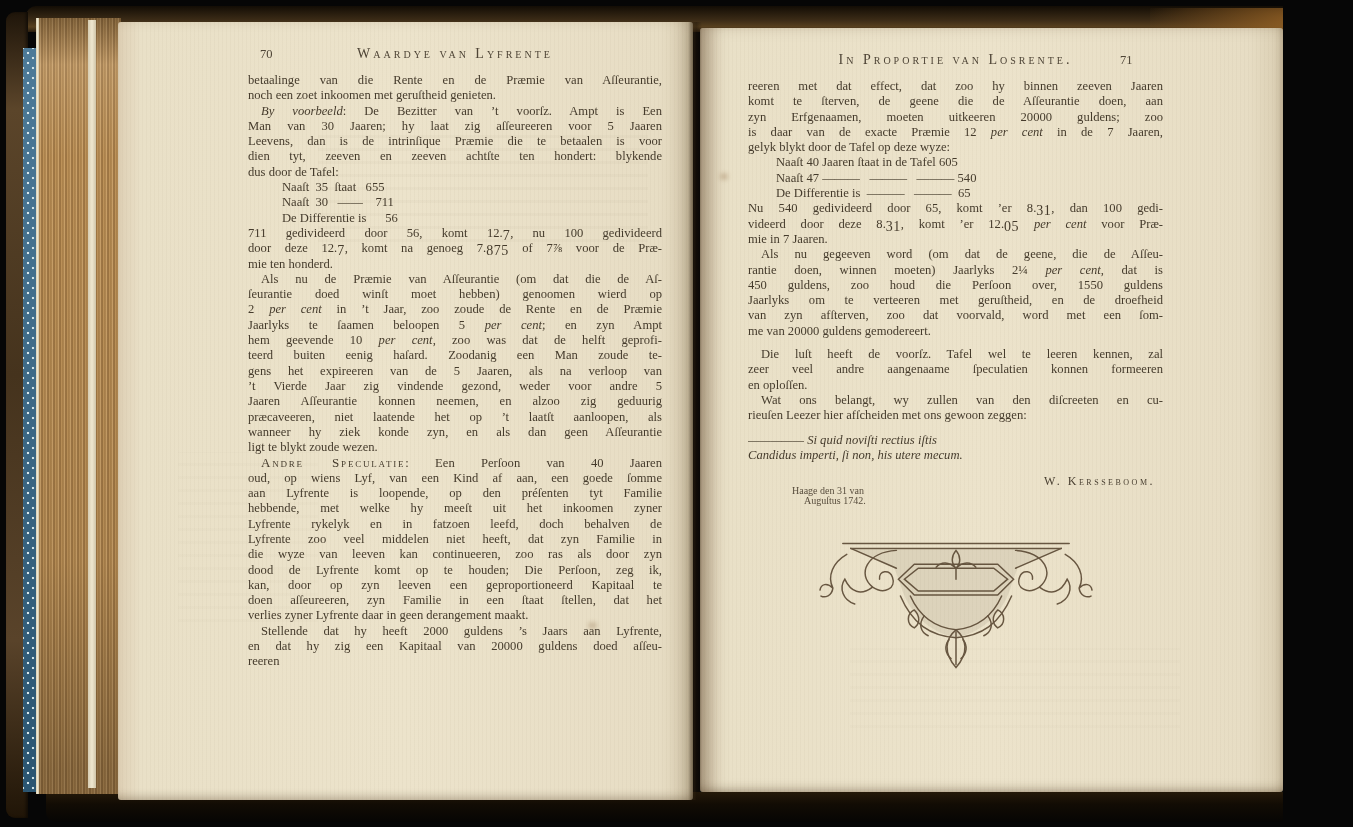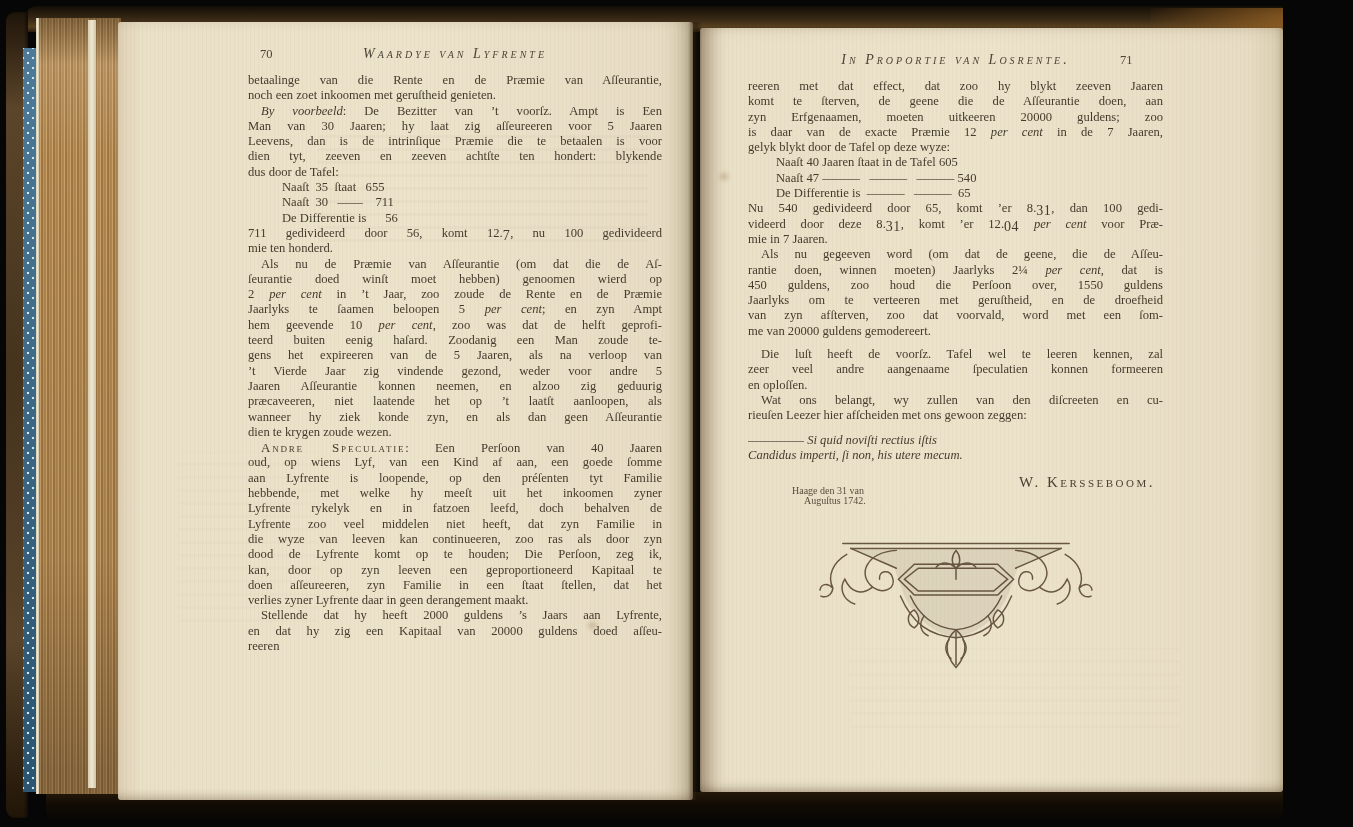--- a/index.html
+++ b/index.html
@@ -48,39 +48,39 @@
   .page-right{left:700px;top:28px;width:583px;height:764px;
     box-shadow:inset 16px 0 20px -10px rgba(70,50,25,.5),inset 0 -8px 10px -6px rgba(70,50,25,.3),inset -6px 0 8px -5px rgba(90,65,35,.35);}
   .gutter{position:absolute;left:688px;top:22px;width:14px;height:778px;
     background:linear-gradient(90deg,rgba(40,28,12,.0),rgba(45,32,14,.55) 45%,rgba(30,20,8,.45) 60%,rgba(40,28,12,.0));}
   .stain{position:absolute;border-radius:50%;filter:blur(2px);}
   
   .textblock{position:absolute;font-size:12.6px;}
   .tb-left{left:130px;top:24px;width:414px;}
   .tb-right{left:48px;top:24px;width:415px;}
   .pagehead{position:relative;height:27px;}
-  .running-title{display:block;text-align:center;font-style:italic;font-variant:small-caps;
+  .running-title{display:block;text-align:center;font-variant:small-caps;
     letter-spacing:3px;font-size:14px;color:#4e4436;}
   .pageno{position:absolute;top:1px;font-size:12.5px;color:#4e4436;}
   .line{height:15.3px;line-height:15.3px;overflow:hidden;}
   .j{text-align:justify;text-align-last:justify;}
   .in{text-indent:13px;}
   .tb{white-space:pre;padding-left:34px;}
   .tb-right .tb{padding-left:28px;}
   .rt{text-align:left;padding-right:2px;}
   em{font-style:italic;}
   .sc{font-variant:small-caps;letter-spacing:1.8px;font-size:13px;}
   .sb{font-size:14px;vertical-align:-2.5px;letter-spacing:.5px;}
   .verse{margin-top:9px;}
   .verse .line{font-style:italic;text-align:left;height:15.6px;line-height:15.6px;}
   .sigrow{position:relative;height:66px;}
   .dateline{position:absolute;left:44px;top:22px;font-size:10px;line-height:10.5px;color:#584d3d;}
   .dateline div:last-child{padding-left:12px;}
   .signature{position:absolute;right:8px;top:10px;font-variant:small-caps;
-    letter-spacing:2.5px;font-size:15px;color:#4a4032;}
+    letter-spacing:2.5px;font-size:12px;color:#4a4032;}
   .ornament{display:block;margin:2px auto 0 auto;}
   .ghost{position:absolute;opacity:.5;pointer-events:none;
     background:repeating-linear-gradient(0deg,transparent 0 10px,rgba(125,112,85,.08) 10px 13px);}
 </style>
 </head>
 <body>
 
 <div class="stage">
 
   <div class="cover-top"></div>
@@ -119,33 +119,34 @@
           <div class="line n">noch een zoet inkoomen met geruſtheid genieten.</div>
           <div class="line j in"><em>By voorbeeld</em>: De Bezitter van ’t voorſz. Ampt is Een</div>
           <div class="line j">Man van 30 Jaaren; hy laat zig aſſeureeren voor 5 Jaaren</div>
           <div class="line j">Leevens, dan is de intrinſique Præmie die te betaalen is voor</div>
           <div class="line j">dien tyt, zeeven en zeeven achtſte ten hondert: blykende</div>
           <div class="line n">dus door de Tafel:</div>
           <div class="line tb">Naaſt  35  ſtaat   655</div>
           <div class="line tb">Naaſt  30   ——    711</div>
           <div class="line tb">De Differentie is      56</div>
           <div class="line j">711 gedivideerd door 56, komt 12.<span class="sb">7</span>, nu 100 gedivideerd</div>
+          <div class="line j">door deze 12.<span class="sb">7</span>, komt na genoeg 7.<span class="sb">875</span> of 7⅞ voor de Præ-</div>
           <div class="line n">mie ten honderd.</div>
           <div class="line j in">Als nu de Præmie van Aſſeurantie (om dat die de Aſ-</div>
           <div class="line j">ſeurantie doed winſt moet hebben) genoomen wierd op</div>
           <div class="line j">2 <em>per cent</em> in ’t Jaar, zoo zoude de Rente en de Præmie</div>
           <div class="line j">Jaarlyks te ſaamen beloopen 5 <em>per cent</em>; en zyn Ampt</div>
           <div class="line j">hem geevende 10 <em>per cent</em>, zoo was dat de helft geprofi-</div>
           <div class="line j">teerd buiten eenig haſard. Zoodanig een Man zoude te-</div>
           <div class="line j">gens het expireeren van de 5 Jaaren, als na verloop van</div>
           <div class="line j">’t Vierde Jaar zig vindende gezond, weder voor andre 5</div>
           <div class="line j">Jaaren Aſſeurantie konnen neemen, en alzoo zig geduurig</div>
           <div class="line j">præcaveeren, niet laatende het op ’t laatſt aanloopen, als</div>
           <div class="line j">wanneer hy ziek konde zyn, en als dan geen Aſſeurantie</div>
-          <div class="line n">dien te krygen zoude wezen.</div>
+          <div class="line n">ligt te blykt zoude wezen.</div>
           <div class="line j in"><span class="sc">Andre Speculatie</span>: Een Perſoon van 40 Jaaren</div>
           <div class="line j">oud, op wiens Lyf, van een Kind af aan, een goede ſomme</div>
           <div class="line j">aan Lyfrente is loopende, op den préſenten tyt Familie</div>
           <div class="line j">hebbende, met welke hy meeſt uit het inkoomen zyner</div>
           <div class="line j">Lyfrente rykelyk en in fatzoen leefd, doch behalven de</div>
           <div class="line j">Lyfrente zoo veel middelen niet heeft, dat zyn Familie in</div>
           <div class="line j">die wyze van leeven kan continueeren, zoo ras als door zyn</div>
           <div class="line j">dood de Lyfrente komt op te houden; Die Perſoon, zeg ik,</div>
           <div class="line j">kan, door op zyn leeven een geproportioneerd Kapitaal te</div>
           <div class="line j">doen aſſeureeren, zyn Familie in een ſtaat ſtellen, dat het</div>
@@ -159,30 +160,30 @@
 
   <div class="page page-right">
     <div class="stain" style="left:20px;top:145px;width:8px;height:7px;background:rgba(140,100,60,.3);"></div>
     <div class="ghost" style="left:150px;top:620px;width:330px;height:90px;opacity:.3;"></div>
     <div class="textblock tb-right">
       <div class="pagehead">
         <span class="running-title">In Proportie van Losrente.</span>
         <span class="pageno" style="left:372px;">71</span>
       </div>
       <div id="lines-right">
-          <div class="line j">reeren met dat effect, dat zoo hy blykt zeeven Jaaren</div>
+          <div class="line j">reeren met dat effect, dat zoo hy binnen zeeven Jaaren</div>
           <div class="line j">komt te ſterven, de geene die de Aſſeurantie doen, aan</div>
           <div class="line j">zyn Erfgenaamen, moeten uitkeeren 20000 guldens; zoo</div>
           <div class="line j">is daar van de exacte Præmie 12 <em>per cent</em> in de 7 Jaaren,</div>
           <div class="line n">gelyk blykt door de Tafel op deze wyze:</div>
           <div class="line tb">Naaſt 40 Jaaren ſtaat in de Tafel 605</div>
           <div class="line tb">Naaſt 47 ———   ———   ——— 540</div>
           <div class="line tb">De Differentie is  ———   ———  65</div>
           <div class="line j">Nu 540 gedivideerd door 65, komt ’er 8.<span class="sb">31</span>, dan 100 gedi-</div>
-          <div class="line j">videerd door deze 8.<span class="sb">31</span>, komt ’er 12.<span class="sb">04</span> <em>per cent</em> voor Præ-</div>
+          <div class="line j">videerd door deze 8.<span class="sb">31</span>, komt ’er 12.<span class="sb">05</span> <em>per cent</em> voor Præ-</div>
           <div class="line n">mie in 7 Jaaren.</div>
           <div class="line j in">Als nu gegeeven word (om dat de geene, die de Aſſeu-</div>
           <div class="line j">rantie doen, winnen moeten) Jaarlyks 2¼ <em>per cent</em>, dat is</div>
           <div class="line j">450 guldens, zoo houd die Perſoon over, 1550 guldens</div>
           <div class="line j">Jaarlyks om te verteeren met geruſtheid, en de droefheid</div>
           <div class="line j">van zyn afſterven, zoo dat voorvald, word met een ſom-</div>
           <div class="line n">me van 20000 guldens gemodereert.</div>
           <div class="line j in" style="margin-top: 8px;">Die luſt heeft de voorſz. Tafel wel te leeren kennen, zal</div>
           <div class="line j">zeer veel andre aangenaame ſpeculatien konnen formeeren</div>
           <div class="line n">en oploſſen.</div>

